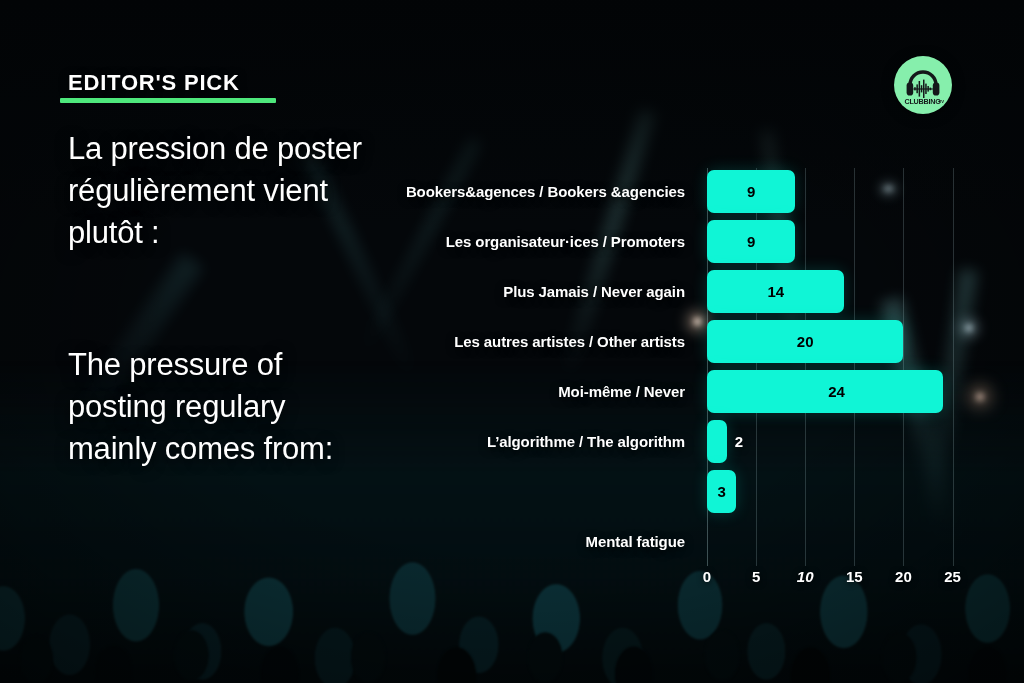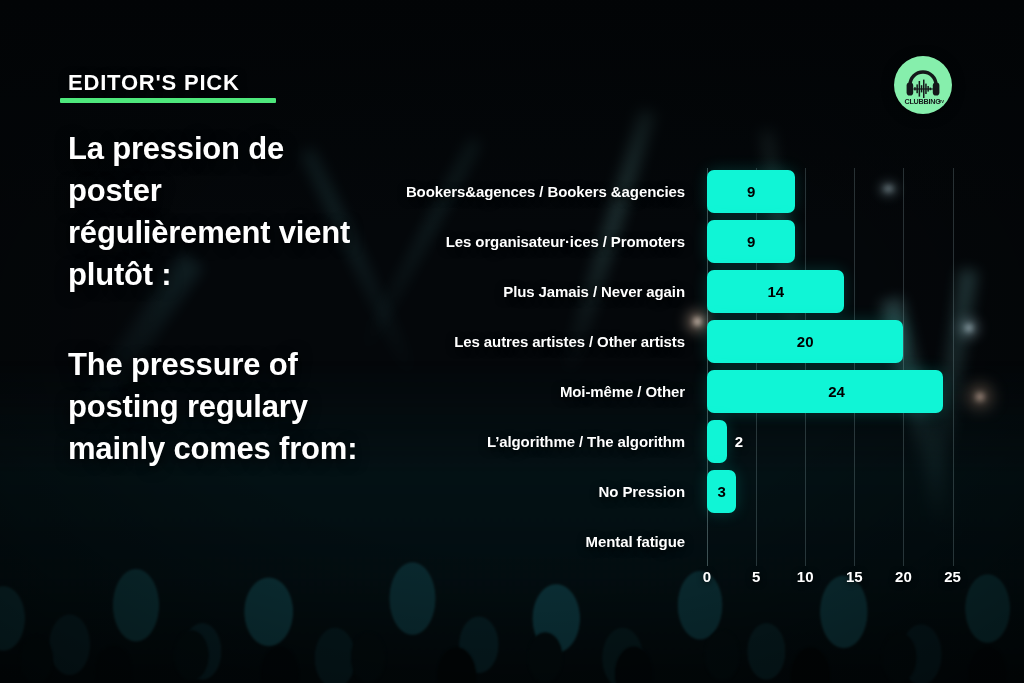--- a/index.html
+++ b/index.html
@@ -117,21 +117,21 @@
     text-shadow:0 2px 10px rgba(0,0,0,.85);
   }
   .eyebrow-rule{
     position:absolute; left:60px; top:98px; width:216px; height:5px;
     background:#4ee87c; border-radius:1px;
   }
 
   
   .head{
     position:absolute; left:68px;
-    color:#ffffff; font-weight:bold;
+    color:#ffffff; font-weight:normal;
     font-size:31px; line-height:42px;
     letter-spacing:-.2px;
     text-shadow:0 2px 14px rgba(0,0,0,.9);
     width:300px;
   }
   .head-fr{ top:128px; }
   .head-en{ top:344px; }
 
   
   .chart{ position:absolute; left:0; top:0; width:1024px; height:683px; }
@@ -219,21 +219,21 @@
 
     <div class="chart" id="chart">
         <div class="grid-line zero" style="left: 707px;"></div>
         <div class="grid-line" style="left: 756.1px;"></div>
         <div class="grid-line" style="left: 805.2px;"></div>
         <div class="grid-line" style="left: 854.3px;"></div>
         <div class="grid-line" style="left: 903.4px;"></div>
         <div class="grid-line" style="left: 952.5px;"></div>
         <div class="tick" style="left: 707px;">0</div>
         <div class="tick" style="left: 756.1px;">5</div>
-        <div class="tick" style="left: 805.2px;">10</div>
+        <div class="tick" style="left: 805.2px; font-style: italic;">10</div>
         <div class="tick" style="left: 854.3px;">15</div>
         <div class="tick" style="left: 903.4px;">20</div>
         <div class="tick" style="left: 952.5px;">25</div>
         <div class="row" style="top: 170px;">
           <div class="cat-label">Bookers&amp;agences / Bookers &amp;agencies</div>
           <div class="bar" style="left: 707px; width: 88.38px; background: rgb(16, 245, 214);"></div>
           <div class="bar-val inside" style="left: 707px; width: 88.38px;">9</div>
         </div>
         <div class="row" style="top: 220px; padding-left: 16px;">
           <div class="cat-label">Les organisateur·ices / Promoters</div>
@@ -244,31 +244,30 @@
           <div class="cat-label">Plus Jamais / Never again</div>
           <div class="bar" style="left: 707px; width: 137.48px; background: rgb(16, 245, 214);"></div>
           <div class="bar-val inside" style="left: 707px; width: 137.48px;">14</div>
         </div>
         <div class="row" style="top: 320px;">
           <div class="cat-label">Les autres artistes / Other artists</div>
           <div class="bar" style="left: 707px; width: 196.4px; background: rgb(16, 245, 214);"></div>
           <div class="bar-val inside" style="left: 707px; width: 196.4px;">20</div>
         </div>
         <div class="row" style="top: 370px;">
-          <div class="cat-label">Moi-même / Other</div>
+          <div class="cat-label">Moi-même / Never</div>
           <div class="bar" style="left: 707px; width: 235.68px; background: rgb(16, 245, 214);"></div>
           <div class="bar-val inside" style="left: 707px; width: 259px;">24</div>
         </div>
         <div class="row" style="top: 420px;">
           <div class="cat-label">L’algorithme / The algorithm</div>
           <div class="bar" style="left: 707px; width: 19.64px; background: rgb(16, 245, 214);"></div>
           <div class="bar-val outside" style="left: 726.64px; width: 40px;">2</div>
         </div>
         <div class="row" style="top: 470px;">
-          <div class="cat-label">No Pression</div>
           <div class="bar" style="left: 707px; width: 29.46px; background: rgb(16, 245, 214);"></div>
           <div class="bar-val inside" style="left: 707px; width: 29.46px;">3</div>
         </div>
         <div class="row" style="top: 520px;">
           <div class="cat-label">Mental fatigue</div>
         </div>
       </div>
 
     <div class="logo">
       <svg width="52" height="52" viewBox="0 0 52 52" aria-hidden="true">

